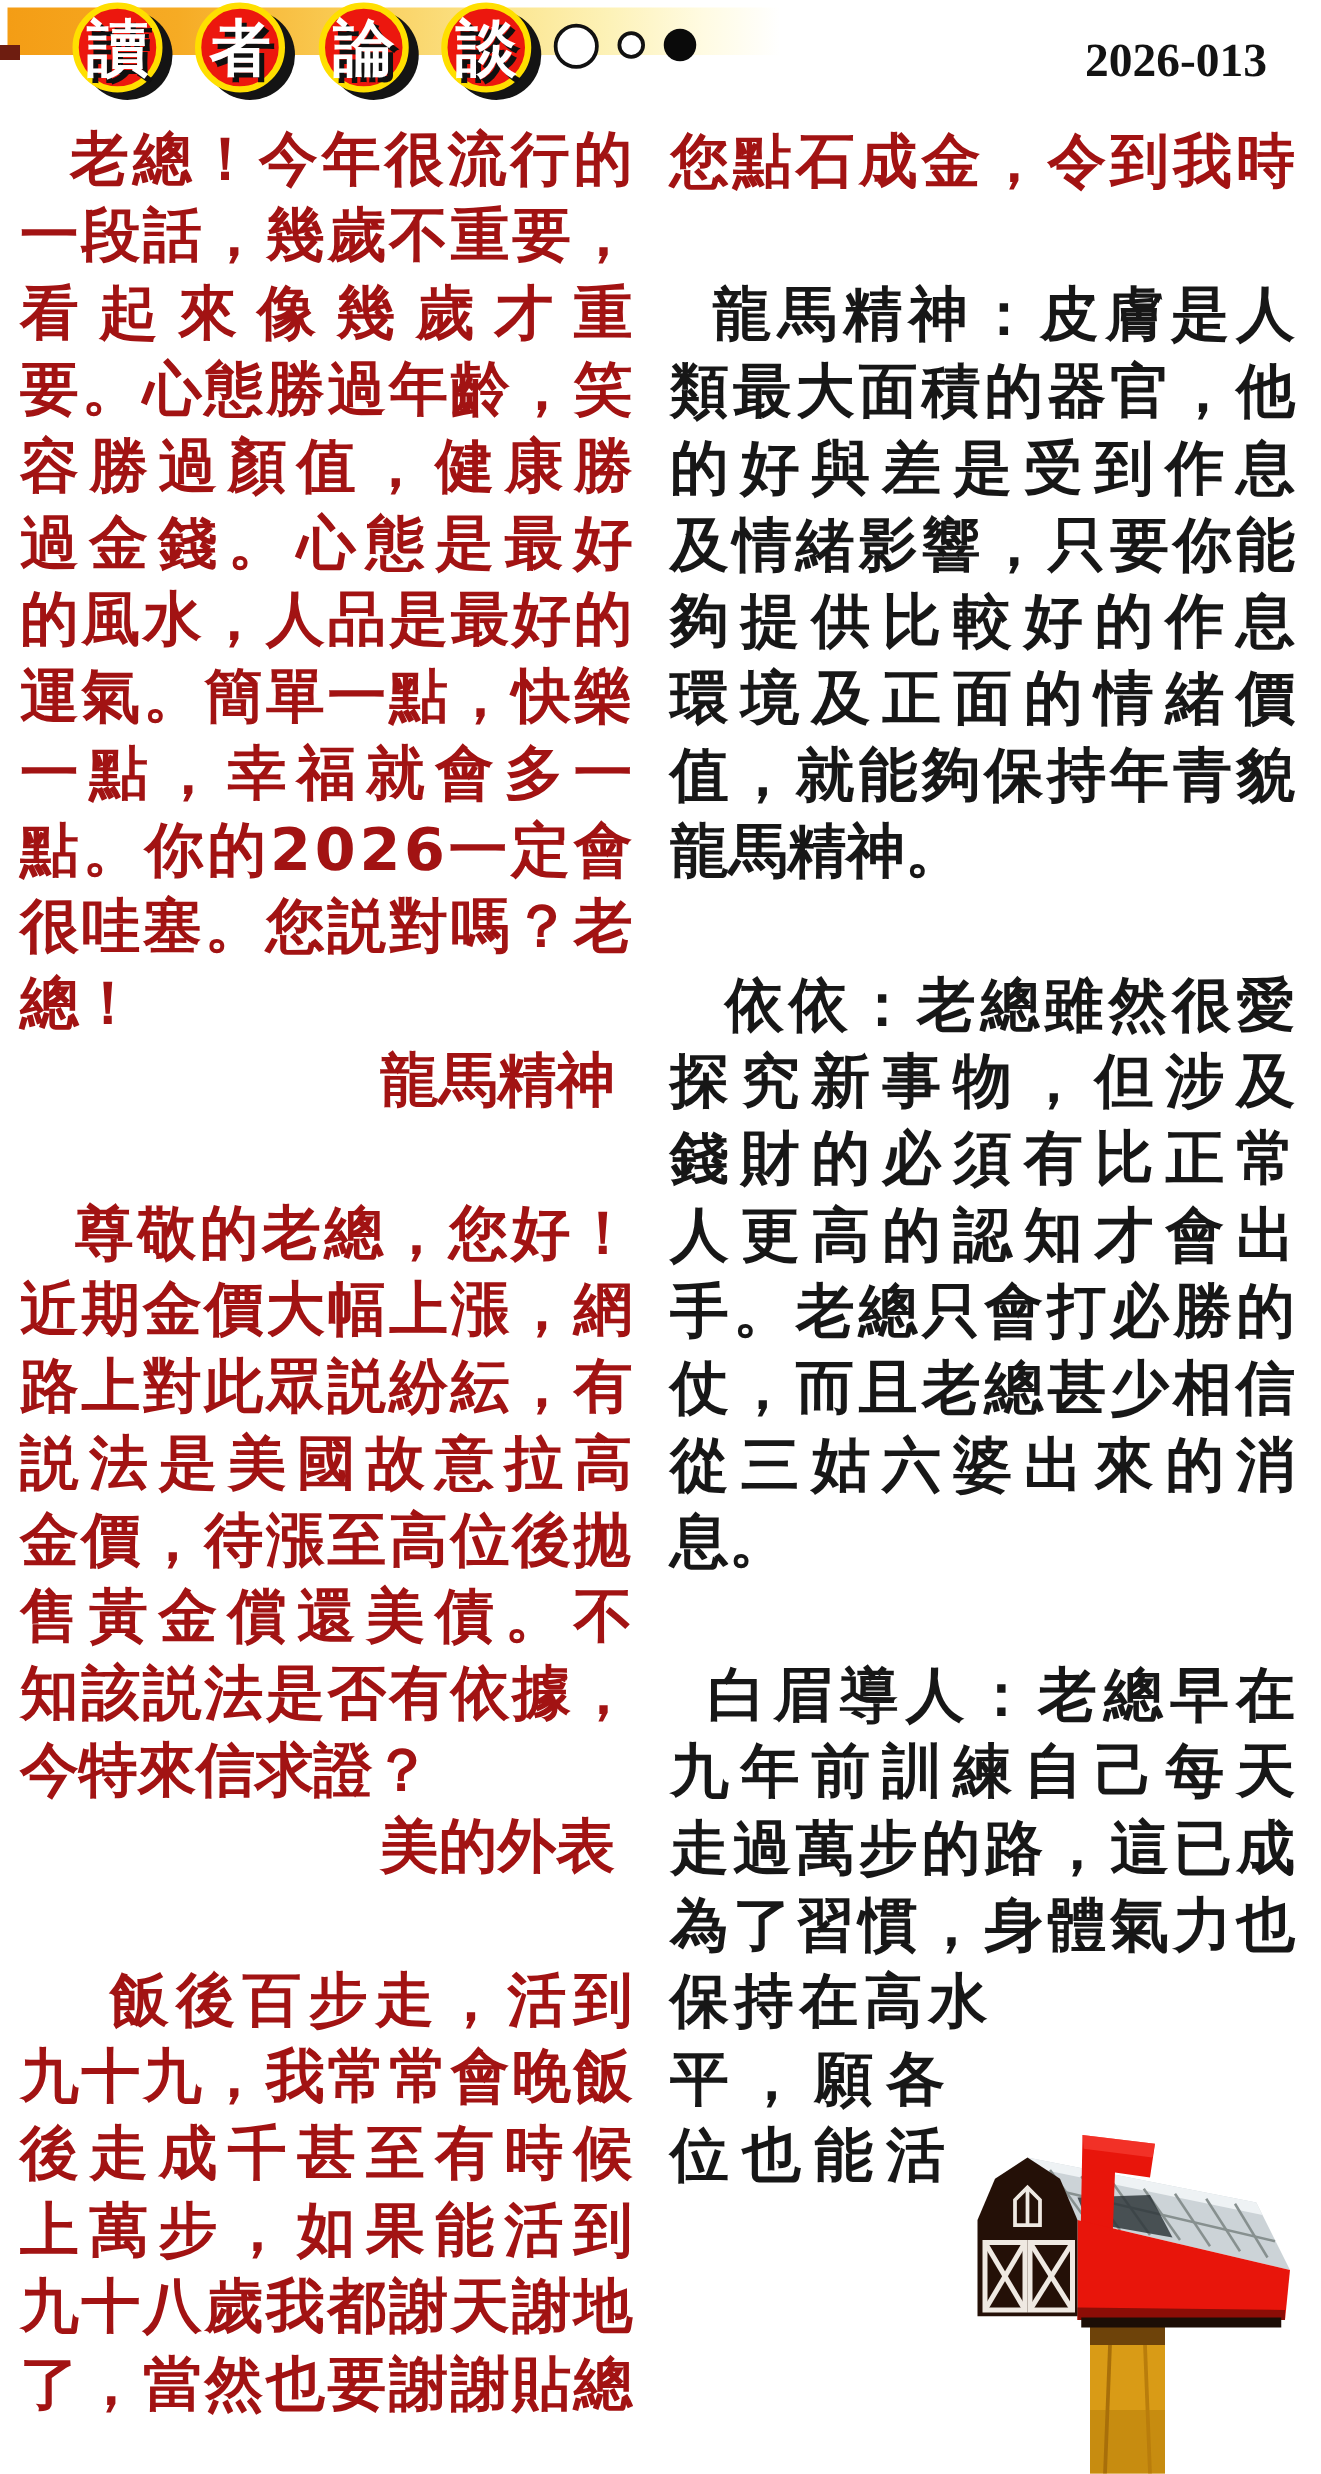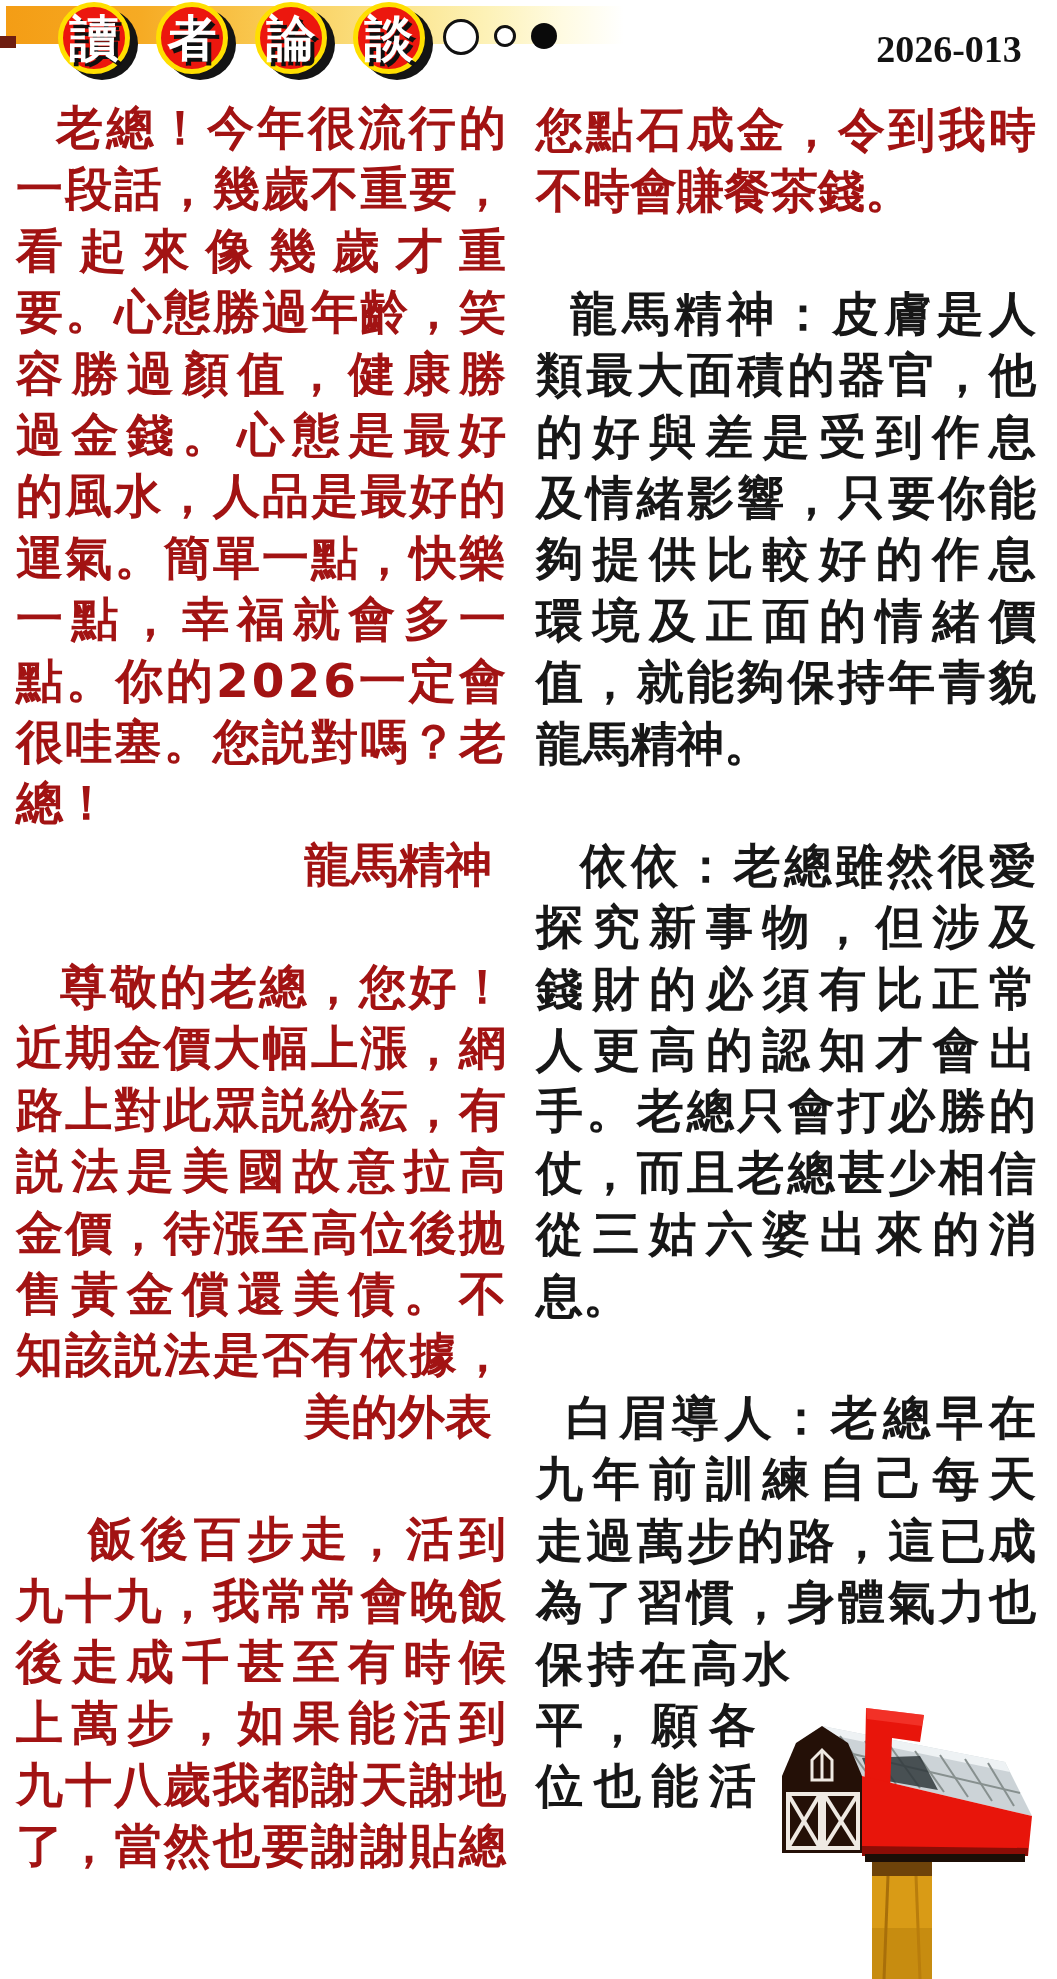--- a/index.html
+++ b/index.html
@@ -11,21 +11,21 @@
   .maroon-strip{position:absolute;left:0;top:36px;width:16px;height:12px;background:#6e1d10;}
   .logo-circle{position:absolute;top:2px;width:72px;height:72px;border-radius:50%;
         background:#ec170e;border:5px solid #ffdf00;box-sizing:border-box;
         box-shadow:8px 6px 0 0 #141414;display:flex;align-items:center;justify-content:center;}
   .logo-char{color:#ffffff;font-size:49px;font-weight:700;line-height:1;
         text-shadow:4px 4px 0 #101010;}
   .dot{position:absolute;border-radius:50%;box-sizing:border-box;}
   .dot-lg{left:443px;top:19px;width:36px;height:36px;background:#fff;border:3px solid #111;}
   .dot-sm{left:494px;top:25px;width:22px;height:22px;background:#fff;border:3px solid #111;}
   .dot-bk{left:531px;top:23px;width:26px;height:26px;background:#0a0a0a;}
-  .page-code{position:absolute;left:868px;top:27px;width:162px;text-align:center;
+  .page-code{position:absolute;left:868px;top:27px;width:162px;text-align:left;
         font-family:"Liberation Serif","DejaVu Serif",serif;font-weight:700;
         font-size:38px;color:#131313;letter-spacing:0px;}
   
   .col{position:absolute;}
   .col-left{left:16px;top:97px;width:490px;}
   .col-right{left:536px;top:99px;width:500px;}
   .para + .para{margin-top:61px;}
   .ln{height:61.4px;line-height:61.4px;font-size:47px;font-weight:700;white-space:nowrap;}
   .red{color:#a21313;}
   .blk{color:#171717;}
@@ -268,20 +268,21 @@
         <span>該</span>
         <span>説</span>
         <span>法</span>
         <span>是</span>
         <span>否</span>
         <span>有</span>
         <span>依</span>
         <span>據</span>
         <span>，</span>
       </div>
+    <div class="ln red">今特來信求證？</div>
     <div class="ln red rt" style="padding-right:14px">美的外表</div>
   </div>
   <div class="para">
     <div class="ln red flexjust" style="padding-left:72px">
         <span>飯</span>
         <span>後</span>
         <span>百</span>
         <span>步</span>
         <span>走</span>
         <span>，</span>
@@ -356,21 +357,20 @@
         <span>點</span>
         <span>石</span>
         <span>成</span>
         <span>金</span>
         <span>，</span>
         <span>令</span>
         <span>到</span>
         <span>我</span>
         <span>時</span>
       </div>
-    <div class="ln red">不時會賺餐茶錢。</div>
   </div>
   <div class="para">
     <div class="ln blk flexjust" style="padding-left:34px">
         <span>龍</span>
         <span>馬</span>
         <span>精</span>
         <span>神</span>
         <span>：</span>
         <span>皮</span>
         <span>膚</span>

